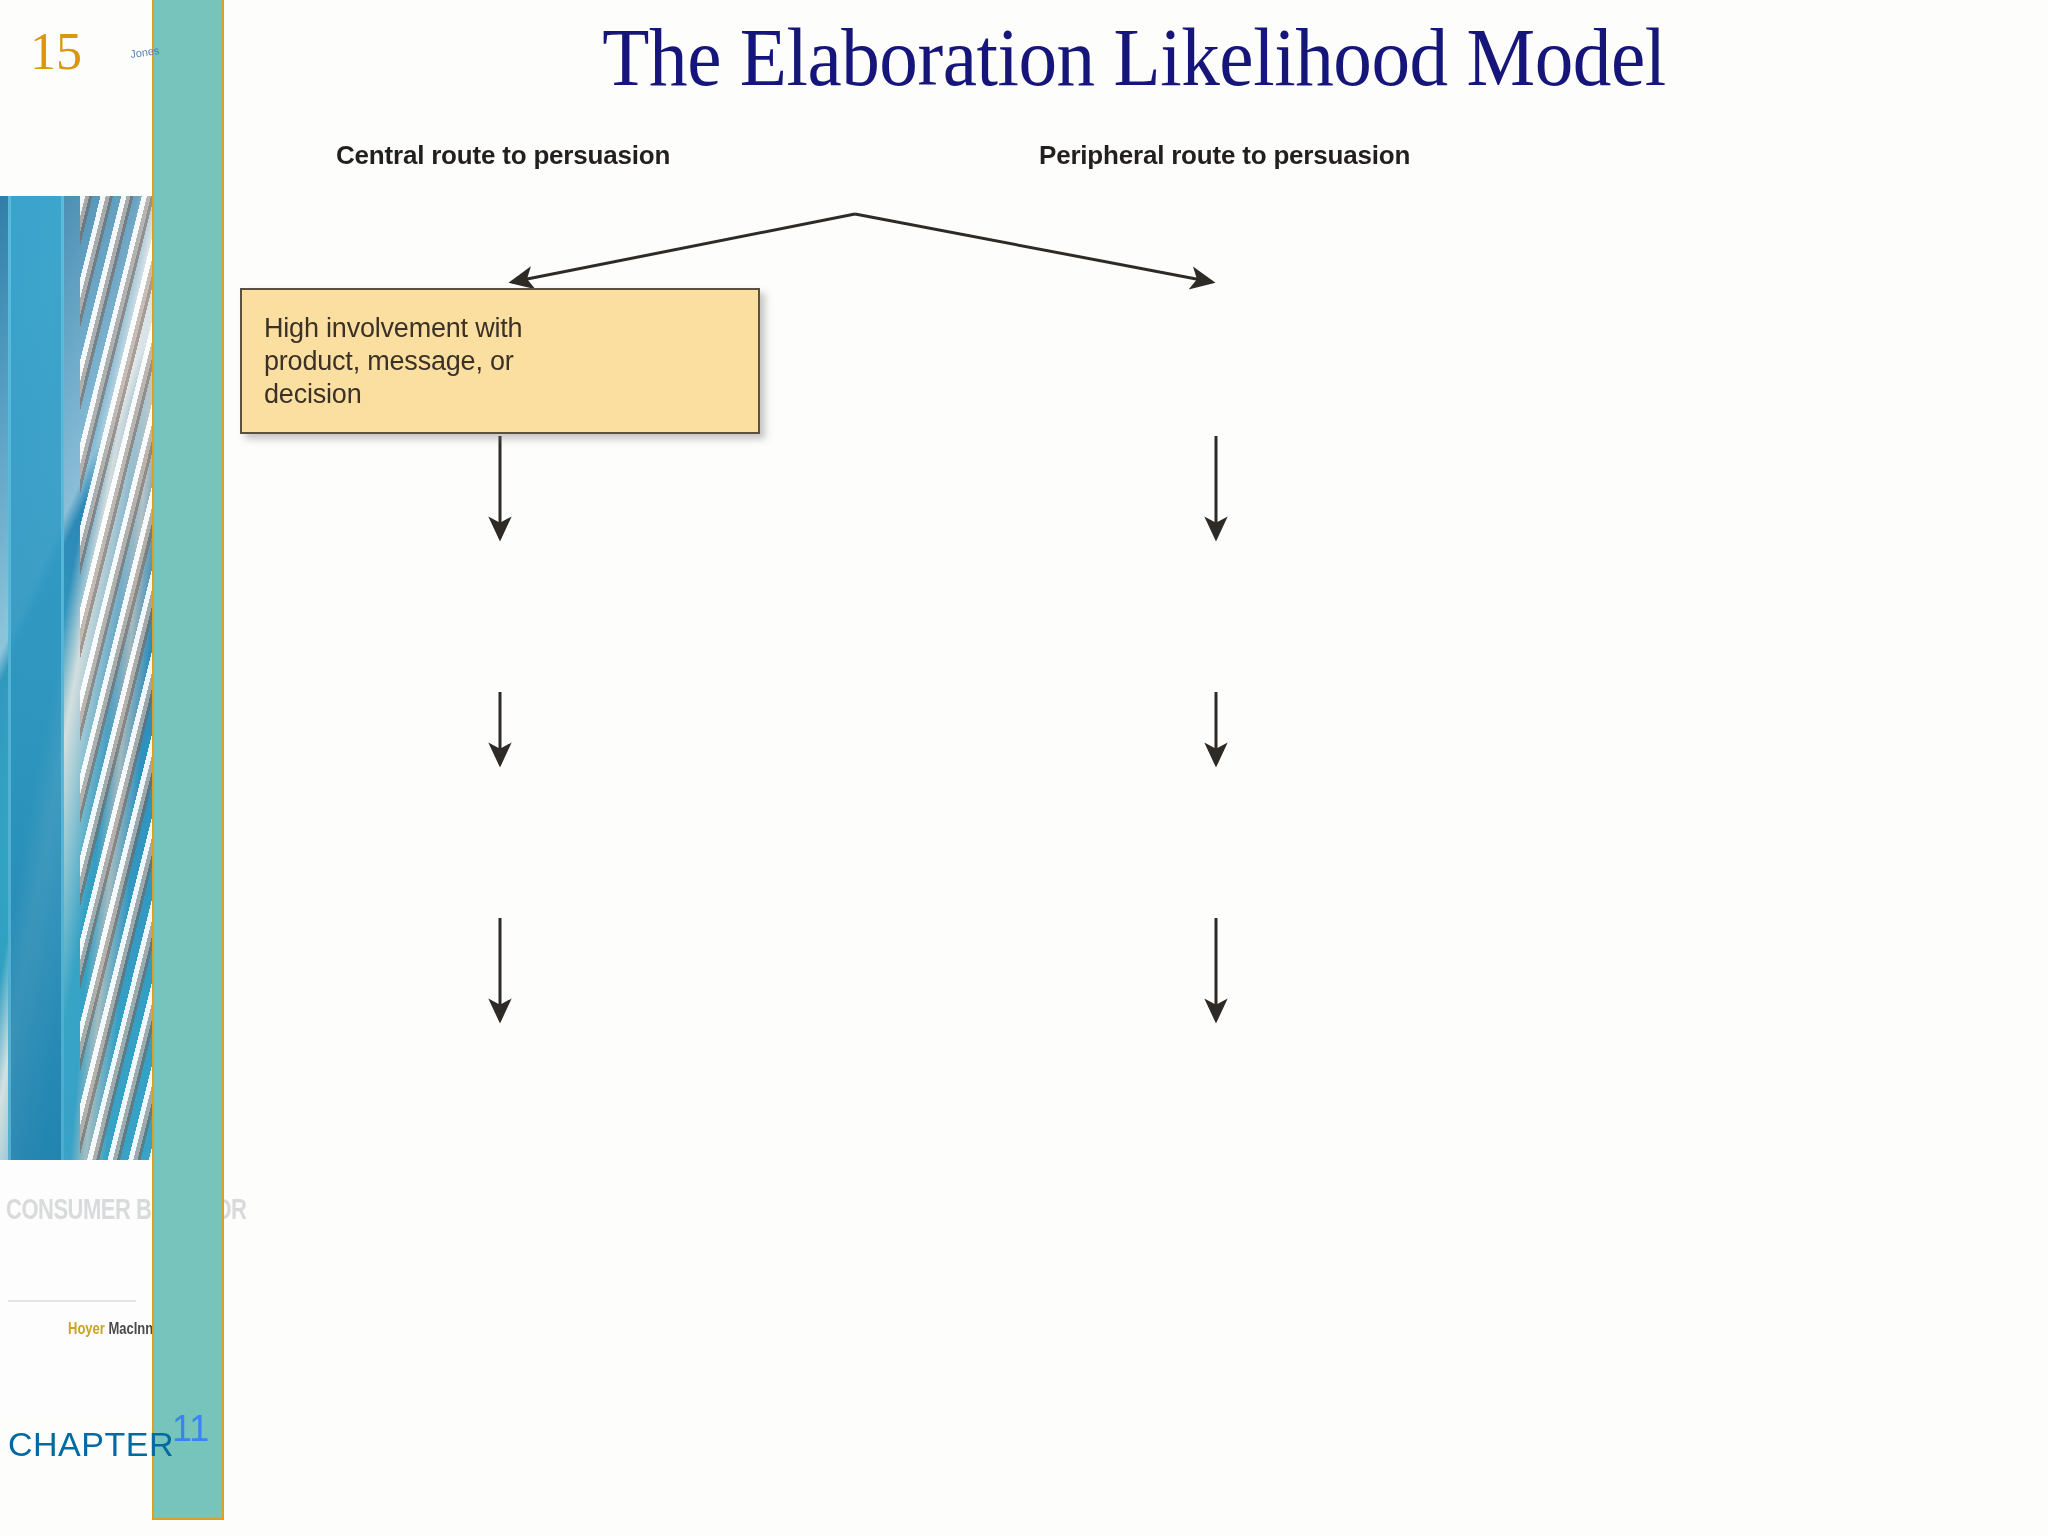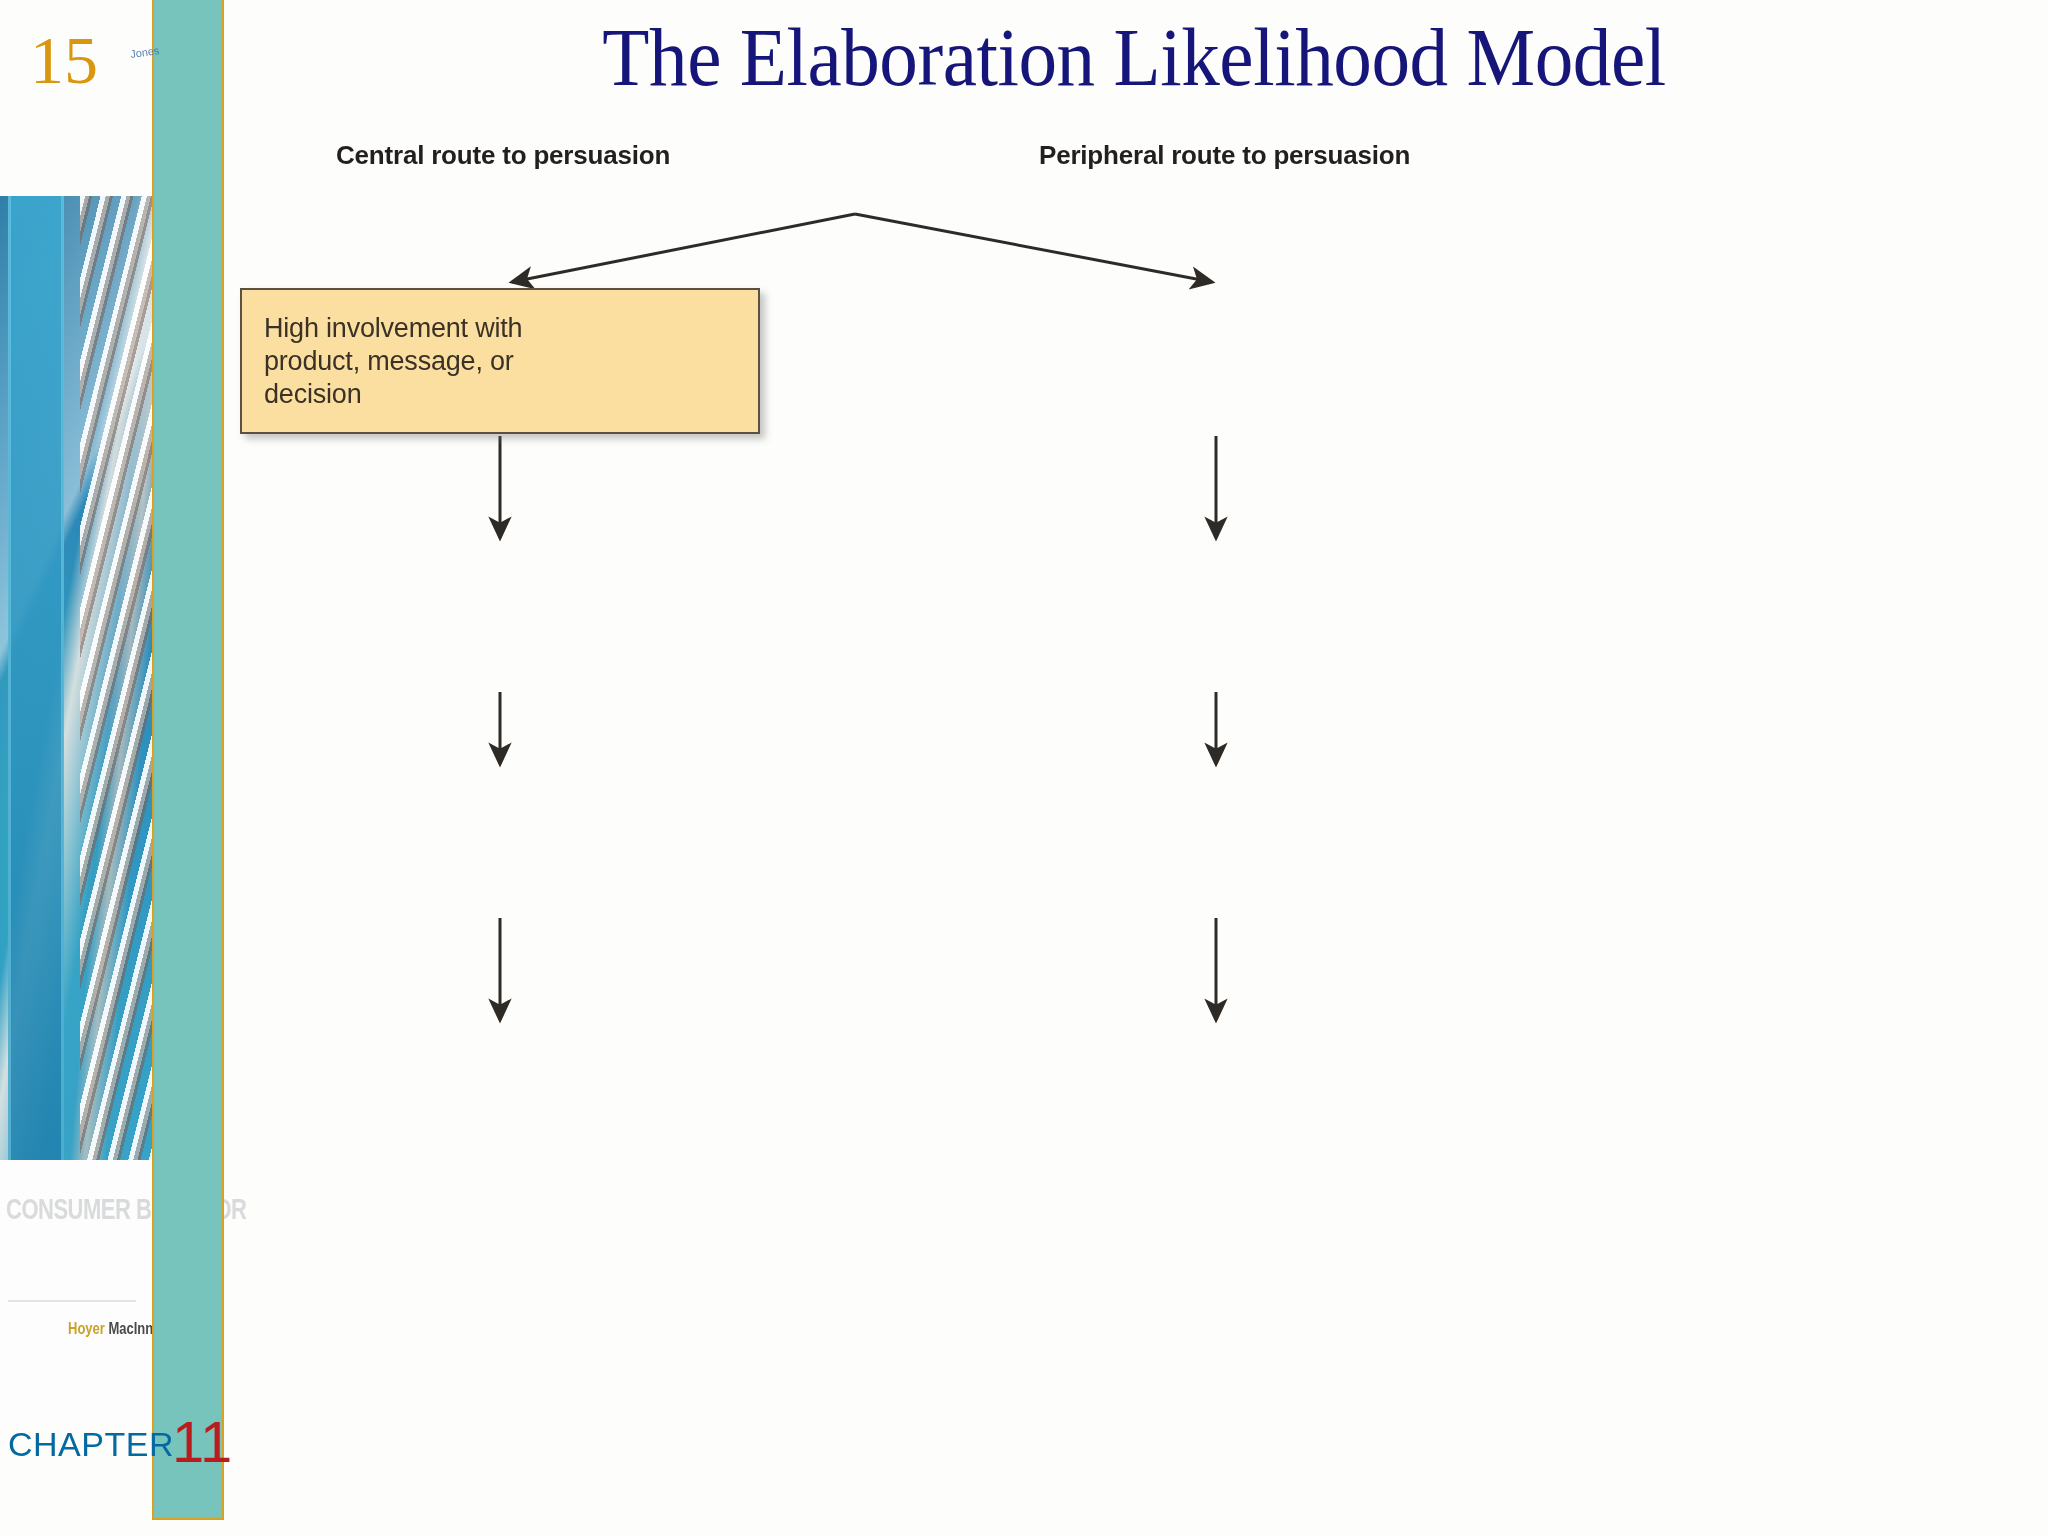--- a/index.html
+++ b/index.html
@@ -88,21 +88,21 @@
     left: 152px; top: -4px;
     width: 72px; height: 1524px;
     background: #76c4bc;
     border: 2px solid #d9a021;
   }
 
   .slide-number {
     position: absolute;
     left: 30px; top: 26px;
     font-family: "Liberation Serif", serif;
-    font-size: 68px;
+    font-size: 52px;
     color: #d9960f;
     line-height: 1;
   }
   .mini-logo {
     position: absolute;
     left: 130px; top: 46px;
     font-size: 11px;
     color: #3f6fa8;
     transform: rotate(-8deg);
     opacity: .85;
@@ -110,22 +110,22 @@
   .chapter-word {
     position: absolute;
     left: 8px; top: 1425px;
     font-size: 34px;
     color: #0369a1;
     letter-spacing: 0.5px;
   }
   .chapter-num {
     position: absolute;
     left: 172px; top: 1408px;
-    font-size: 58px;
-    color: #b91c1c;
+    font-size: 36px;
+    color: #3b82f6;
   }
 
   
   .slide-title {
     position: absolute;
     left: 224px; top: 12px;
     width: 1820px;
     text-align: center;
     font-family: "Liberation Serif", serif;
     font-size: 83px;

